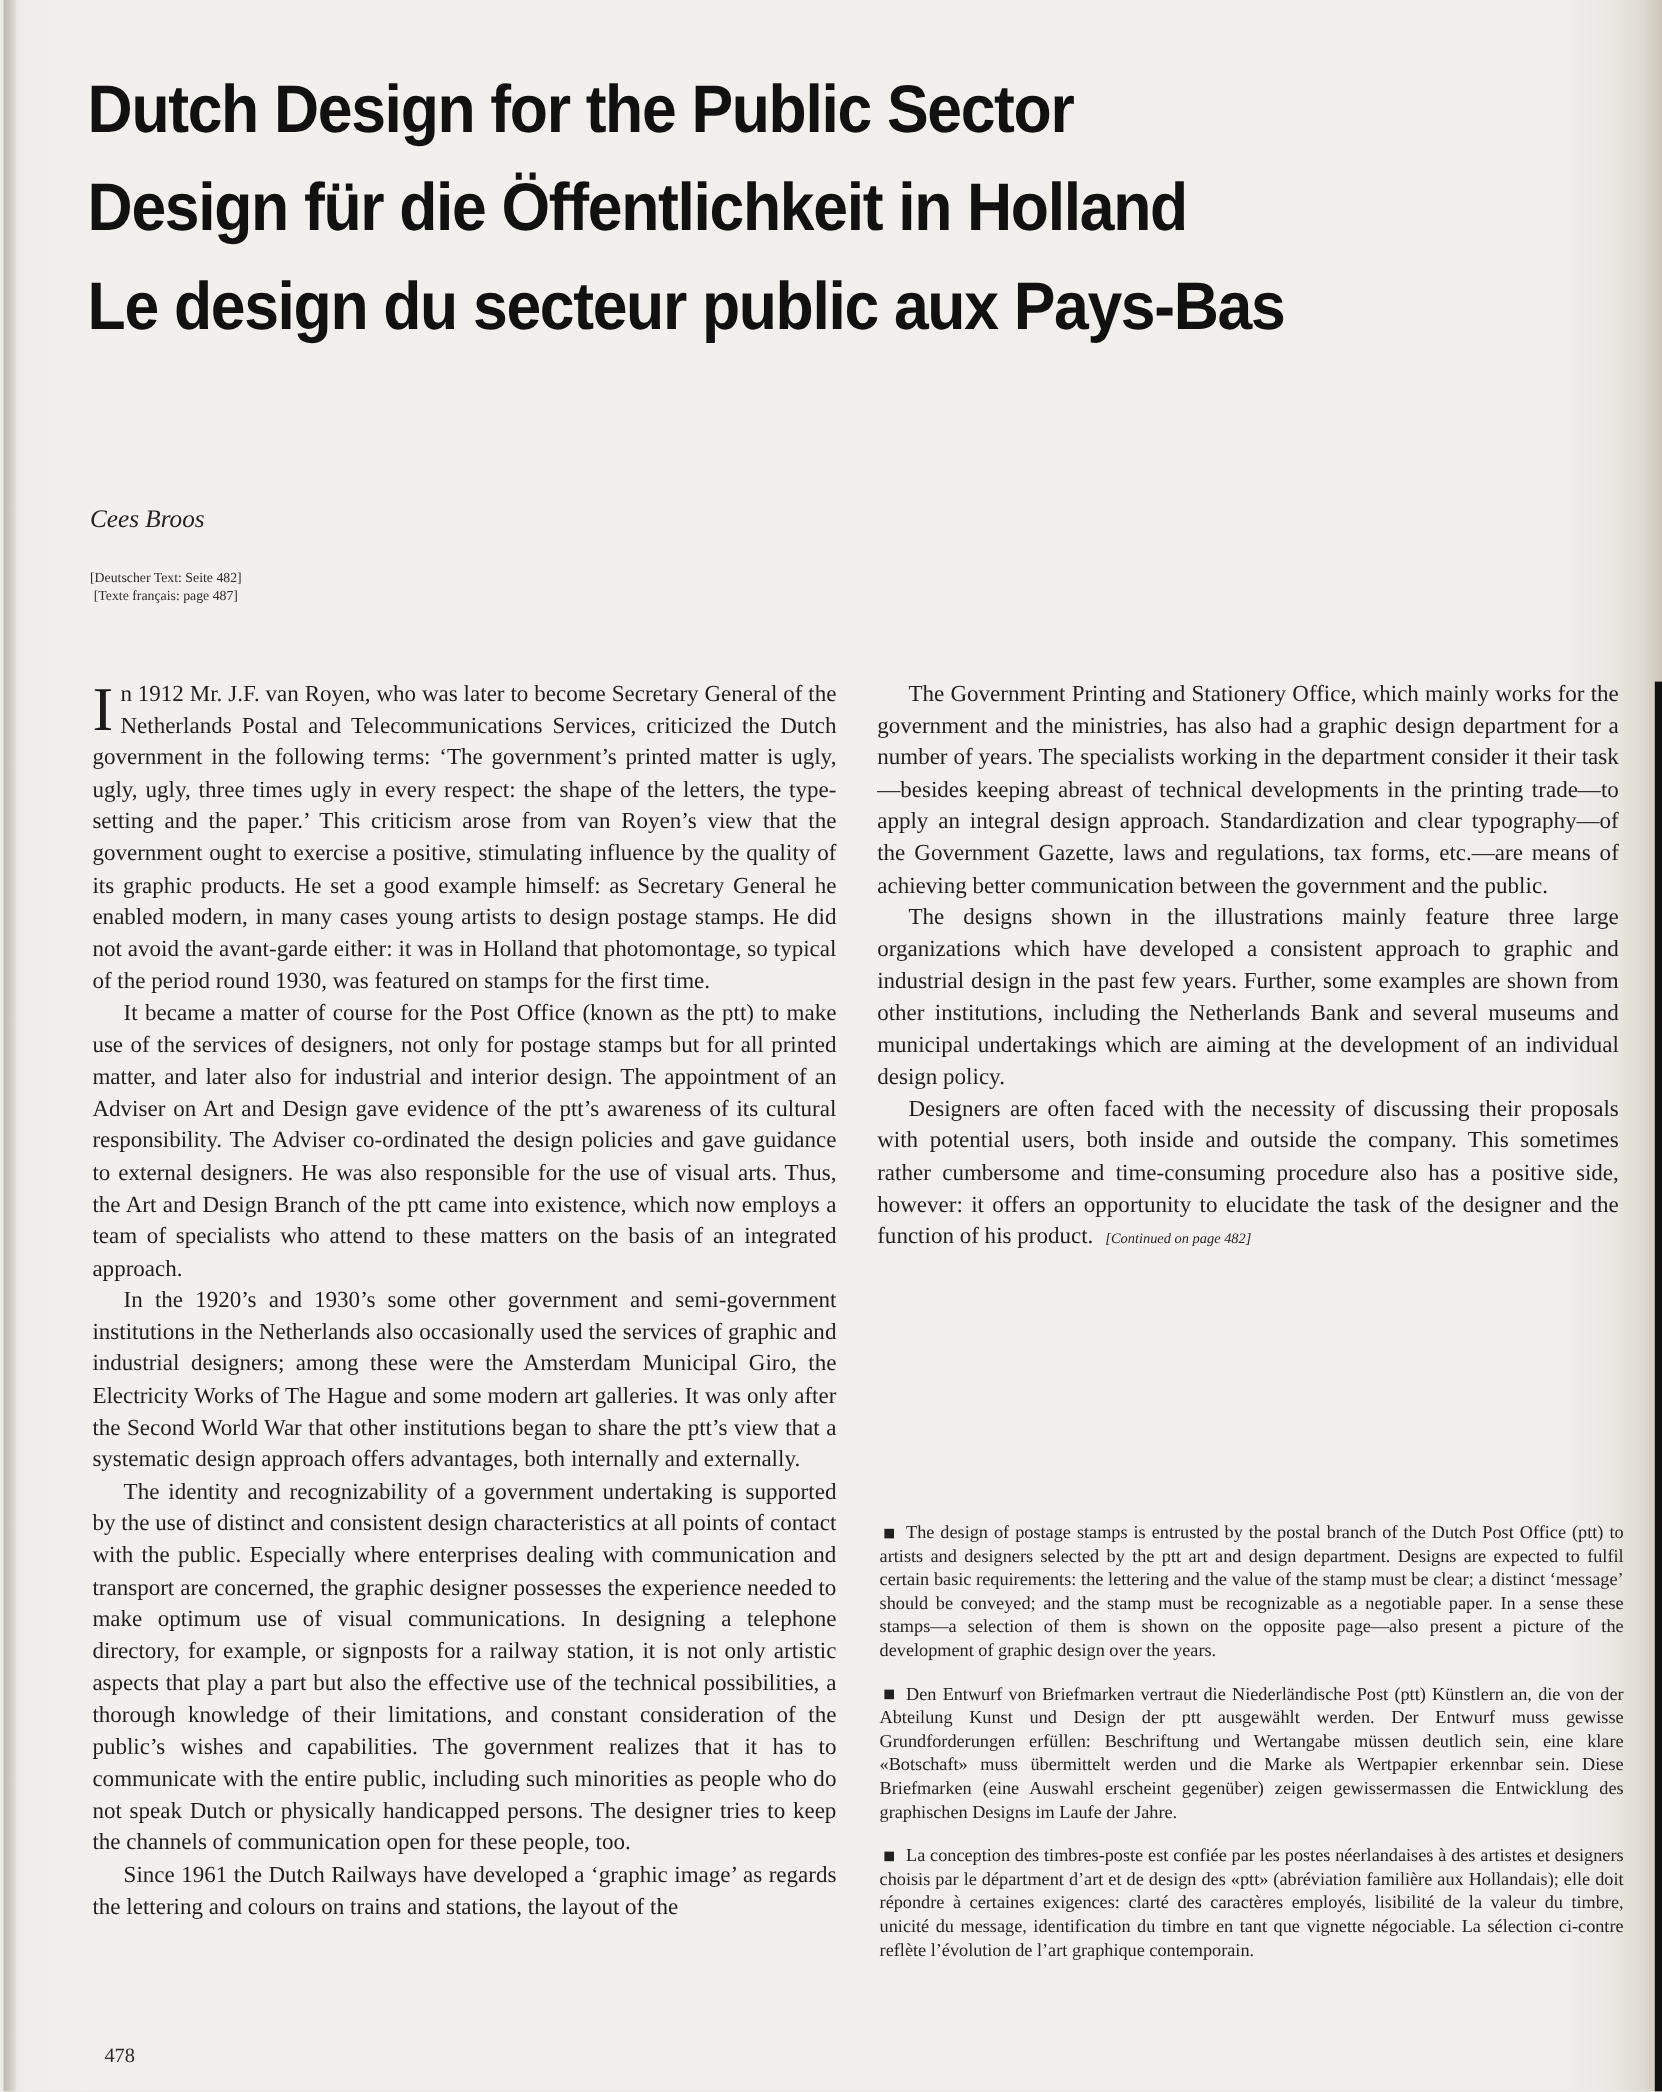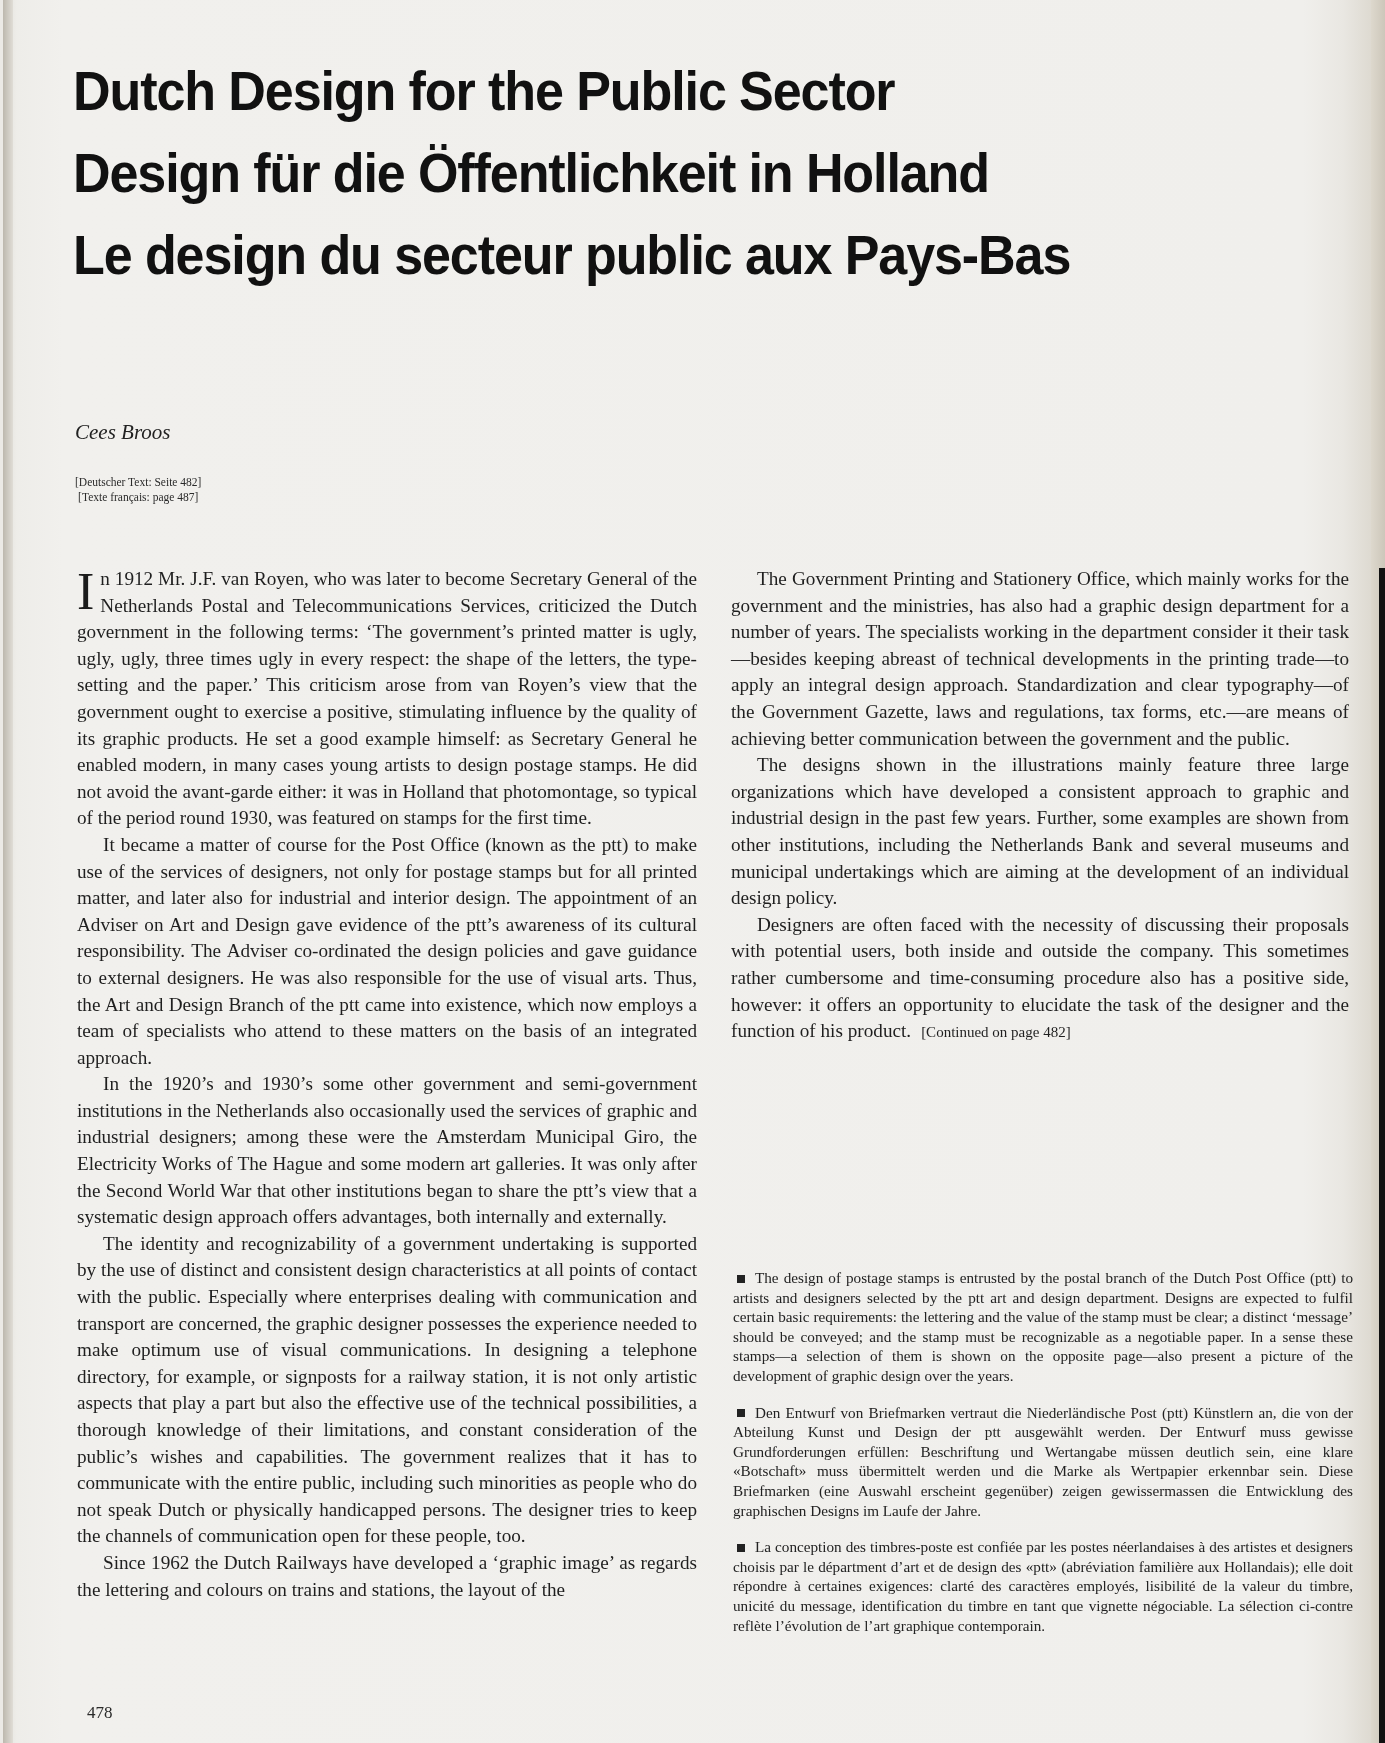--- a/index.html
+++ b/index.html
@@ -49,21 +49,21 @@
   }
   .col-left { left: 74px; }
   .col-right { left: 728px; top: 566px; width: 618px; }
   .col p { margin: 0; text-indent: 26px; }
   .col p.first { text-indent: 0; }
   .col p.noindent { text-indent: 0; }
   .dropcap {
     float: left; font-size: 52px; line-height: 44px;
     margin: 4px 6px 0 0; color: #1b1b1b;
   }
-  .cont-note { font-size: 15px; white-space: nowrap; margin-left: 10px; }
+  .cont-note { font-size: 12px; white-space: nowrap; margin-left: 10px; font-style: italic; }
   .captions {
     position: absolute; left: 730px; top: 1268px; width: 620px;
     font-size: 15.2px; line-height: 19.6px; text-align: justify; color: #222;
   }
   .caption { margin: 0 0 17px 0; }
   .bullet {
     display: inline-block; width: 8px; height: 8px; background: #222;
     margin: 0 10px 2px 4px; vertical-align: middle;
   }
   .folio {
@@ -90,21 +90,21 @@
   <div class="xrefs">
     <div>[Deutscher Text: Seite 482]</div>
     <div>[Texte français: page 487]</div>
   </div>
 
   <div class="col col-left">
     <p class="first"><span class="dropcap">I</span><span>n 1912 Mr. J.F. van Royen, who was later to become Secretary General of the Netherlands Postal and Telecommunications Services, criti­cized the Dutch government in the following terms: ‘The government’s printed matter is ugly, ugly, ugly, three times ugly in every respect: the shape of the letters, the type-setting and the paper.’ This criticism arose from van Royen’s view that the government ought to exercise a positive, stimulating influence by the quality of its graphic products. He set a good example himself: as Secretary General he enabled modern, in many cases young artists to design postage stamps. He did not avoid the avant-garde either: it was in Holland that photomontage, so typical of the period round 1930, was featured on stamps for the first time.</span></p>
     <p>It became a matter of course for the Post Office (known as the ptt) to make use of the services of designers, not only for postage stamps but for all printed matter, and later also for industrial and interior design. The appointment of an Adviser on Art and Design gave evidence of the ptt’s awareness of its cultural responsibility. The Adviser co-ordinated the design policies and gave guidance to external designers. He was also responsible for the use of visual arts. Thus, the Art and Design Branch of the ptt came into existence, which now employs a team of specialists who attend to these matters on the basis of an integrated approach.</p>
     <p>In the 1920’s and 1930’s some other government and semi-government institutions in the Netherlands also occasionally used the services of graphic and industrial designers; among these were the Amsterdam Municipal Giro, the Electricity Works of The Hague and some modern art galleries. It was only after the Second World War that other insti­tutions began to share the ptt’s view that a systematic design approach offers advantages, both internally and externally.</p>
     <p>The identity and recognizability of a government undertaking is supported by the use of distinct and consistent design characteristics at all points of contact with the public. Especially where enterprises deal­ing with communication and transport are concerned, the graphic designer possesses the experience needed to make optimum use of visual communications. In designing a telephone directory, for example, or signposts for a railway station, it is not only artistic aspects that play a part but also the effective use of the technical possibilities, a thorough knowledge of their limitations, and constant consideration of the public’s wishes and capabilities. The government realizes that it has to communi­cate with the entire public, including such minorities as people who do not speak Dutch or physically handicapped persons. The designer tries to keep the channels of communication open for these people, too.</p>
-    <p>Since 1962 the Dutch Railways have developed a ‘graphic image’ as regards the lettering and colours on trains and stations, the layout of the</p>
+    <p>Since 1961 the Dutch Railways have developed a ‘graphic image’ as regards the lettering and colours on trains and stations, the layout of the</p>
   </div>
 
   <div class="col col-right">
     <p>The Government Printing and Stationery Office, which mainly works for the government and the ministries, has also had a graphic design department for a number of years. The specialists working in the depart­ment consider it their task—besides keeping abreast of technical develop­ments in the printing trade—to apply an integral design approach. Standardization and clear typography—of the Government Gazette, laws and regulations, tax forms, etc.—are means of achieving better communication between the government and the public.</p>
     <p>The designs shown in the illustrations mainly feature three large organizations which have developed a consistent approach to graphic and industrial design in the past few years. Further, some examples are shown from other institutions, including the Netherlands Bank and several museums and municipal undertakings which are aiming at the development of an individual design policy.</p>
     <p><span>Designers are often faced with the necessity of discussing their proposals with potential users, both inside and outside the company. This sometimes rather cumbersome and time-consuming procedure also has a positive side, however: it offers an opportunity to elucidate the task of the designer and the function of his product.</span><span class="cont-note">[Continued on page 482]</span></p>
   </div>
 
   <div class="captions">
     <p class="caption"><span class="bullet"></span><span>The design of postage stamps is entrusted by the postal branch of the Dutch Post Office (ptt) to artists and designers selected by the ptt art and design department. Designs are expected to fulfil certain basic requirements: the lettering and the value of the stamp must be clear; a distinct ‘message’ should be conveyed; and the stamp must be recognizable as a negotiable paper. In a sense these stamps—a selection of them is shown on the opposite page—also present a picture of the development of graphic design over the years.</span></p>

